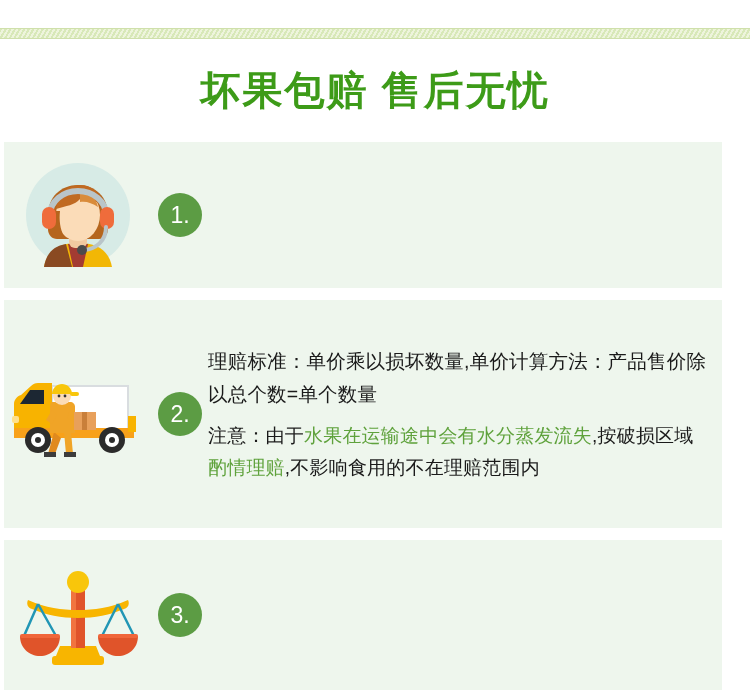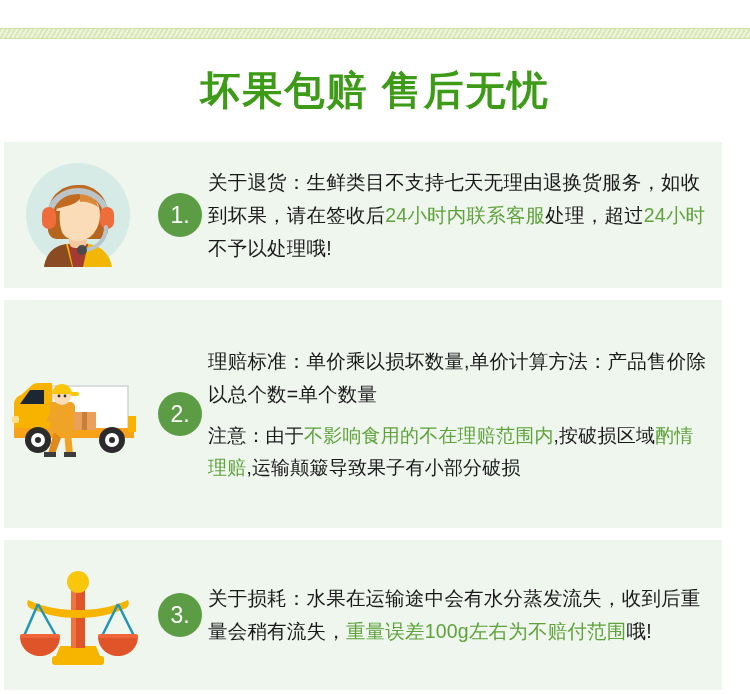--- a/index.html
+++ b/index.html
@@ -132,25 +132,20 @@
         <rect x="22" y="50" width="14" height="22" rx="7" fill="#ef6c3b"></rect>
         <rect x="80" y="50" width="14" height="22" rx="7" fill="#ef6c3b"></rect>
 
         <path d="M86 70c0 14-10 22-22 23" fill="none" stroke="#b9c5c9" stroke-width="4" stroke-linecap="round"></path>
         <circle cx="62" cy="93" r="5" fill="#4b4b4b"></circle>
       </svg>
     </div>
     <div class="badge-cell">
       <div class="badge">1.</div>
     </div>
-    <div class="text-cell">
-      <p class="para">
-        <span class="blk">关于退货：生鲜类目不支持七天无理由退换货服务，如收到坏果，请在签收后</span><span class="g">24小时内联系客服</span><span class="blk">处理，超过</span><span class="g">24小时</span><span class="blk">不予以处理哦!</span>
-      </p>
-    </div>
   </div>
 
   <div class="panel" id="panel-2">
     <div class="icon-cell">
       <svg class="svg-icon" width="140" height="96" viewBox="0 0 140 96">
 
         <rect x="44" y="20" width="76" height="44" fill="#ffffff" stroke="#d9dde0" stroke-width="2"></rect>
 
         <path d="M6 38c0-4 3-8 7-9l10-9c2-2 4-3 7-3h14v47H8c-1 0-2-1-2-2z" fill="#f8b300"></path>
 
@@ -194,21 +189,21 @@
       </svg>
     </div>
     <div class="badge-cell">
       <div class="badge">2.</div>
     </div>
     <div class="text-cell">
       <p class="para">
         <span class="blk">理赔标准：单价乘以损坏数量,单价计算方法：产品售价除以总个数=单个数量</span>
       </p>
       <p class="para tight">
-        <span class="blk">注意：由于</span><span class="g">不影响食用的不在理赔范围内</span><span class="blk">,按破损区域</span><span class="g">酌情理赔</span><span class="blk">,运输颠簸导致果子有小部分破损</span>
+        <span class="blk">注意：由于</span><span class="g">水果在运输途中会有水分蒸发流失</span><span class="blk">,按破损区域</span><span class="g">酌情理赔</span><span class="blk">,不影响食用的不在理赔范围内</span>
       </p>
     </div>
   </div>
 
   <div class="panel" id="panel-3">
     <div class="icon-cell">
       <svg class="svg-icon" width="124" height="110" viewBox="0 0 124 110">
 
         <rect x="36" y="96" width="52" height="9" rx="3" fill="#f8b500"></rect>
         <path d="M44 86h36l4 10H40z" fill="#f8b500"></path>
@@ -226,19 +221,16 @@
         <path d="M4 76h40c0 12-9 20-20 20S4 88 4 76z" fill="#e0542a"></path>
         <path d="M82 76h40c0 12-9 20-20 20s-20-8-20-20z" fill="#e0542a"></path>
         <rect x="4" y="74" width="40" height="4" rx="2" fill="#f0663a"></rect>
         <rect x="82" y="74" width="40" height="4" rx="2" fill="#f0663a"></rect>
       </svg>
     </div>
     <div class="badge-cell">
       <div class="badge">3.</div>
     </div>
     <div class="text-cell">
-      <p class="para">
-        <span class="blk">关于损耗：水果在运输途中会有水分蒸发流失，收到后重量会稍有流失，</span><span class="g">重量误差100g左右为不赔付范围</span><span class="blk">哦!</span>
-      </p>
     </div>
   </div>
 
 </div>
 
 </body></html>

